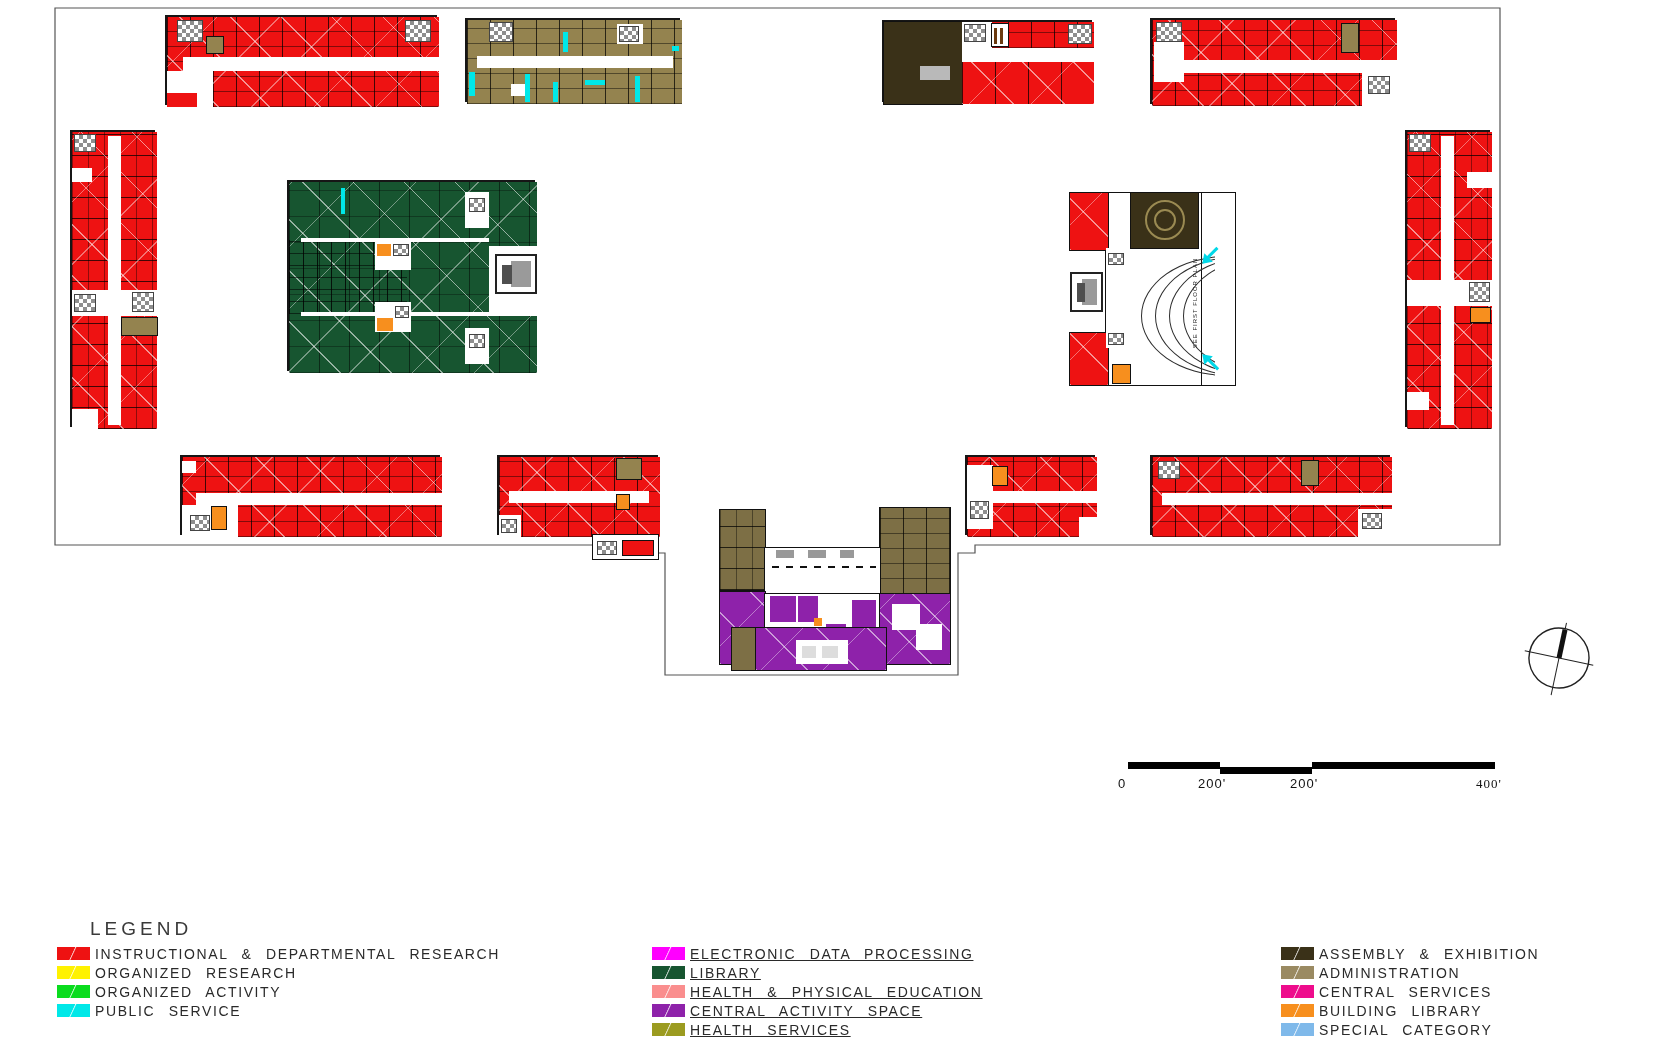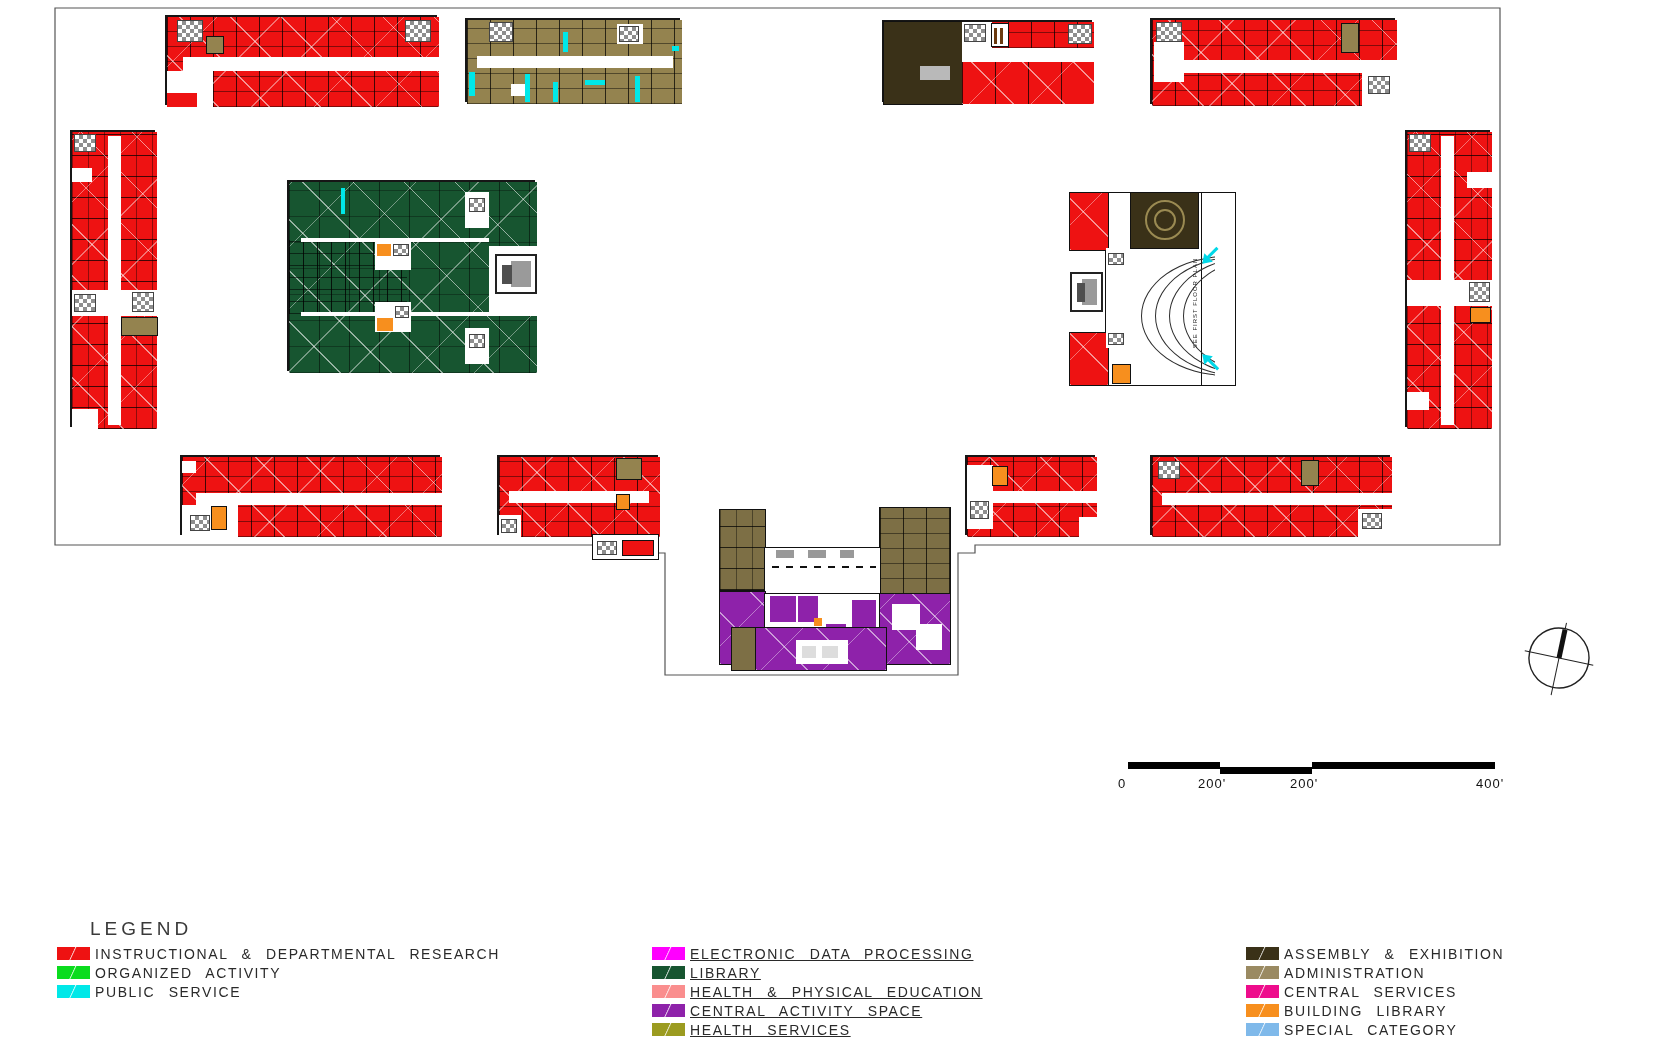--- a/index.html
+++ b/index.html
@@ -42,21 +42,21 @@
   
   #compass{position:absolute;left:1524px;top:622px;}
   
   #scalebar{position:absolute;left:0;top:0;}
   .sb-seg{position:absolute;height:7px;background:#000;}
   .sb-label{position:absolute;font-size:13px;letter-spacing:1px;color:#111;}
   
   #legend{position:absolute;left:0;top:0;color:#2a2a2a;}
   #legend-title{position:absolute;left:90px;top:918px;font-size:19px;letter-spacing:4px;color:#3a3a3a;}
   .legend-col{position:absolute;top:944px;}
-  #lc0{left:57px;} #lc1{left:652px;text-decoration:underline;} #lc2{left:1246px;}
+  #lc0{left:57px;} #lc1{left:652px;text-decoration:underline;} #lc2{left:1281px;}
   .legend-item{height:19px;display:flex;align-items:center;}
   .swatch{display:inline-block;width:33px;height:13px;margin-right:5px;flex:0 0 33px;
       background-image:linear-gradient(115deg, transparent 46%, rgba(255,255,255,.85) 48%, transparent 51%);}
   .legend-label{font-size:14px;letter-spacing:1.6px;word-spacing:8px;white-space:nowrap;}
 </style>
 </head>
 <body>
 
 <div id="stage">
 
@@ -258,31 +258,35 @@
     </g>
   </svg>
 
   <div id="scalebar">
       <div class="sb-seg" style="left: 1128px; top: 762px; width: 92px;"></div>
       <div class="sb-seg" style="left: 1220px; top: 767px; width: 92px;"></div>
       <div class="sb-seg" style="left: 1312px; top: 762px; width: 183px;"></div>
       <div class="sb-label" style="left: 1118px; top: 776px;">0</div>
       <div class="sb-label" style="left: 1198px; top: 776px;">200'</div>
       <div class="sb-label" style="left: 1290px; top: 776px;">200'</div>
-      <div class="sb-label" style="left: 1476px; top: 776px;">400'</div>
+      <div class="sb-label" style="left: 1476px; top: 776px; font-family: Liberation Serif, serif;">400'</div>
     </div>
 
   <div id="legend">
     <div id="legend-title">LEGEND</div>
     <div class="legend-col" id="lc0">
         <div class="legend-item">
           <span class="swatch" style="background-color: rgb(238, 18, 18);"></span>
           <span class="legend-label">INSTRUCTIONAL &amp; DEPARTMENTAL RESEARCH</span>
         </div>
         <div class="legend-item">
+          <span class="swatch" style="background-color: rgb(255, 242, 0);"></span>
+          <span class="legend-label">ORGANIZED RESEARCH</span>
+        </div>
+        <div class="legend-item">
           <span class="swatch" style="background-color: rgb(10, 220, 30);"></span>
           <span class="legend-label">ORGANIZED ACTIVITY</span>
         </div>
         <div class="legend-item">
           <span class="swatch" style="background-color: rgb(0, 232, 232);"></span>
           <span class="legend-label">PUBLIC SERVICE</span>
         </div>
       </div>
     <div class="legend-col" id="lc1">
         <div class="legend-item">

